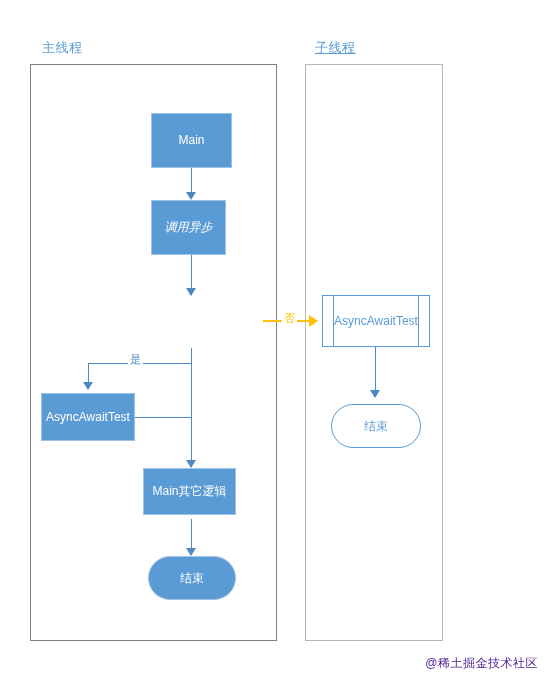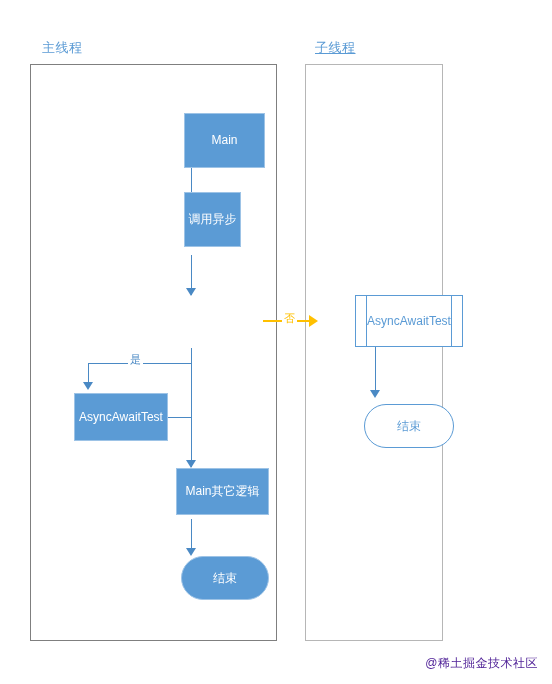--- a/index.html
+++ b/index.html
@@ -53,21 +53,20 @@
   .node {
     position: absolute;
     box-sizing: border-box;
     display: flex;
     align-items: center;
     justify-content: center;
     text-align: center;
     font-size: 12px;
     line-height: 1.25;
     z-index: 3;
-    margin-left: 33px;
   }
   .node-fill {
     background: #5b9bd5;
     border: 1px solid #9dc3e6;
     color: #ffffff;
   }
   .node-outline {
     background: #ffffff;
     border: 1px solid #5b9bd5;
     color: #5b9bd5;
@@ -196,21 +195,21 @@
   <div class="arrow-right-y" style="left:309px; top:315px;"></div>
   <div class="edge-label edge-label-no" style="left:282px; top:311px;">否</div>
 
   <div class="vline" style="left:375px; top:347px; height:48px;"></div>
   <div class="arrow-down" style="left:370px; top:390px;"></div>
 
   <div class="node node-fill shape-process" style="left:151px; top:113px; width:81px; height:55px;">
     <span>Main</span>
   </div>
 
-  <div class="node node-fill shape-process" style="left:151px; top:192px; width:57px; height:55px;">
+  <div class="node node-fill shape-process" style="left:151px; top:200px; width:75px; height:55px;font-style:italic;">
     <span>调用异步</span>
   </div>
 
 
   <div class="node node-fill shape-process" style="left:41px; top:393px; width:94px; height:48px;">
     <span>AsyncAwaitTest</span>
   </div>
 
   <div class="node node-fill shape-process" style="left:143px; top:468px; width:93px; height:47px;">
     <span>Main其它逻辑</span>

